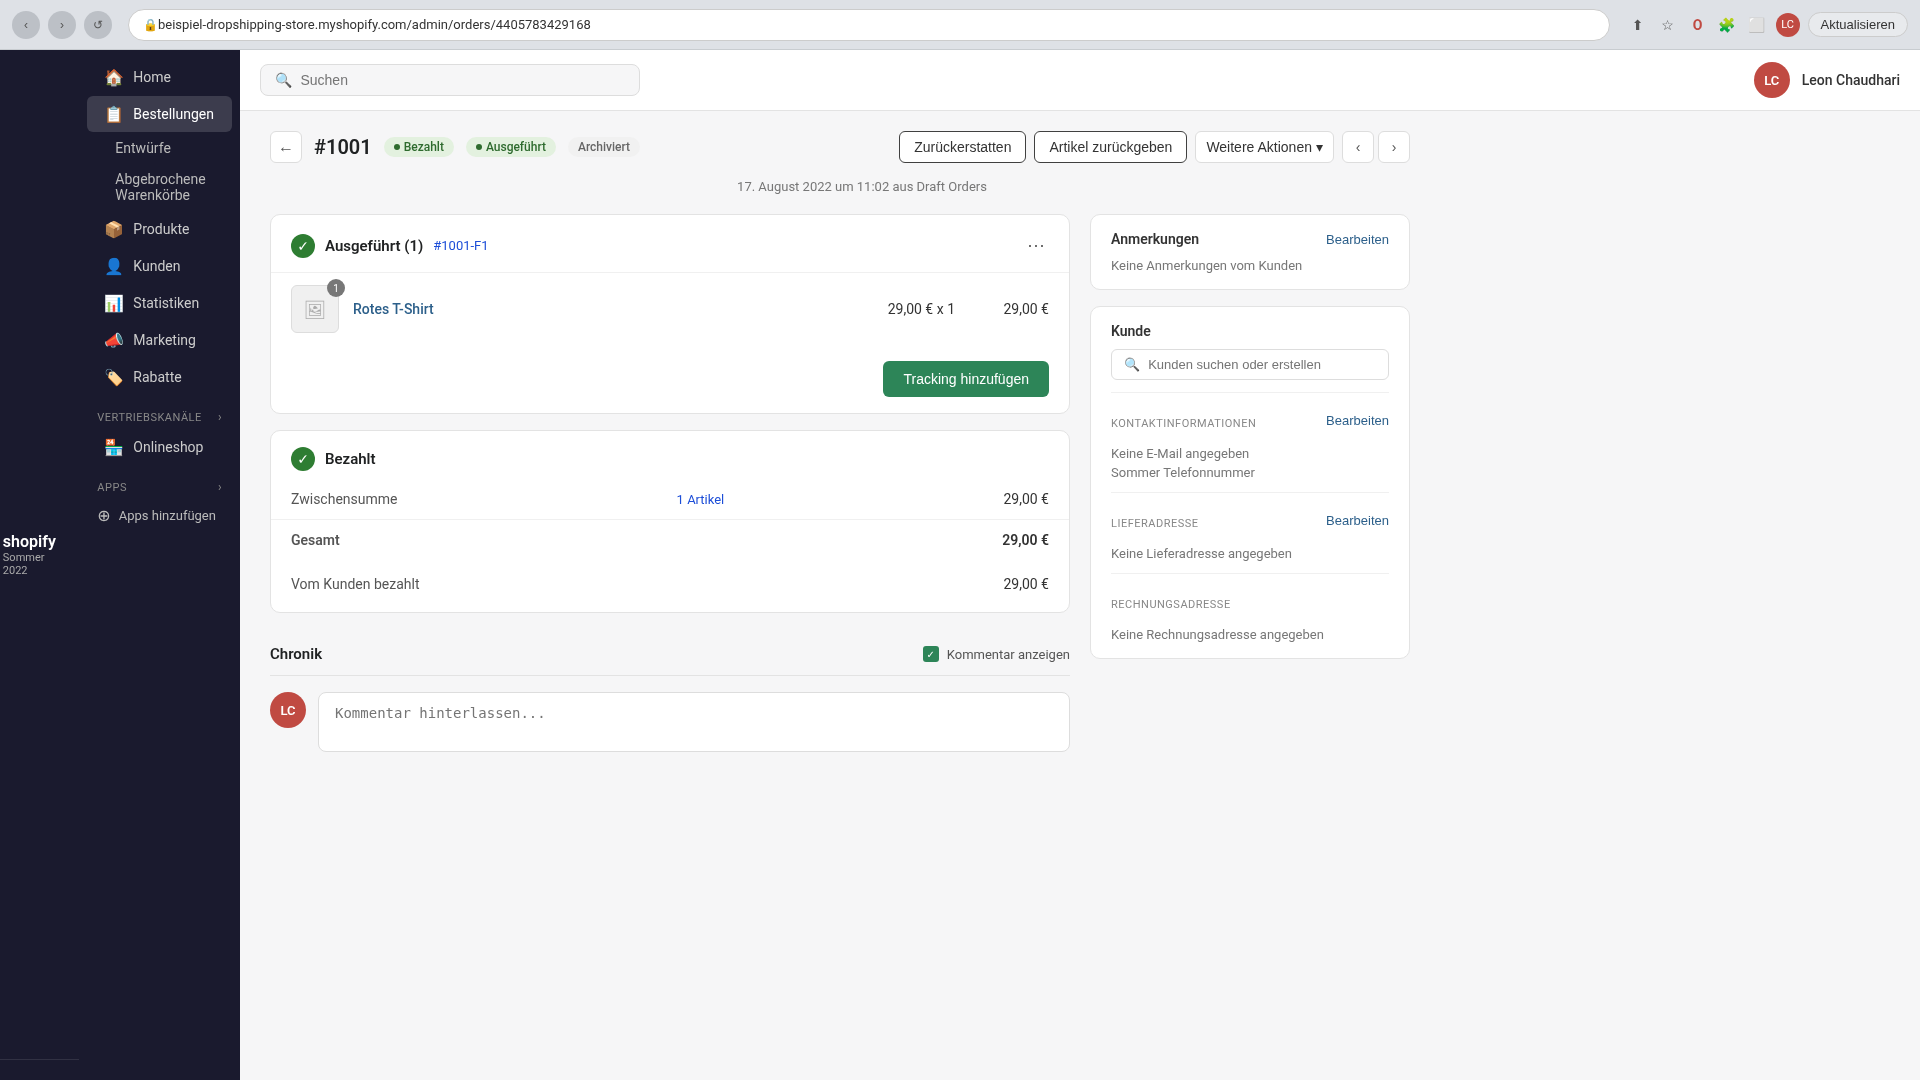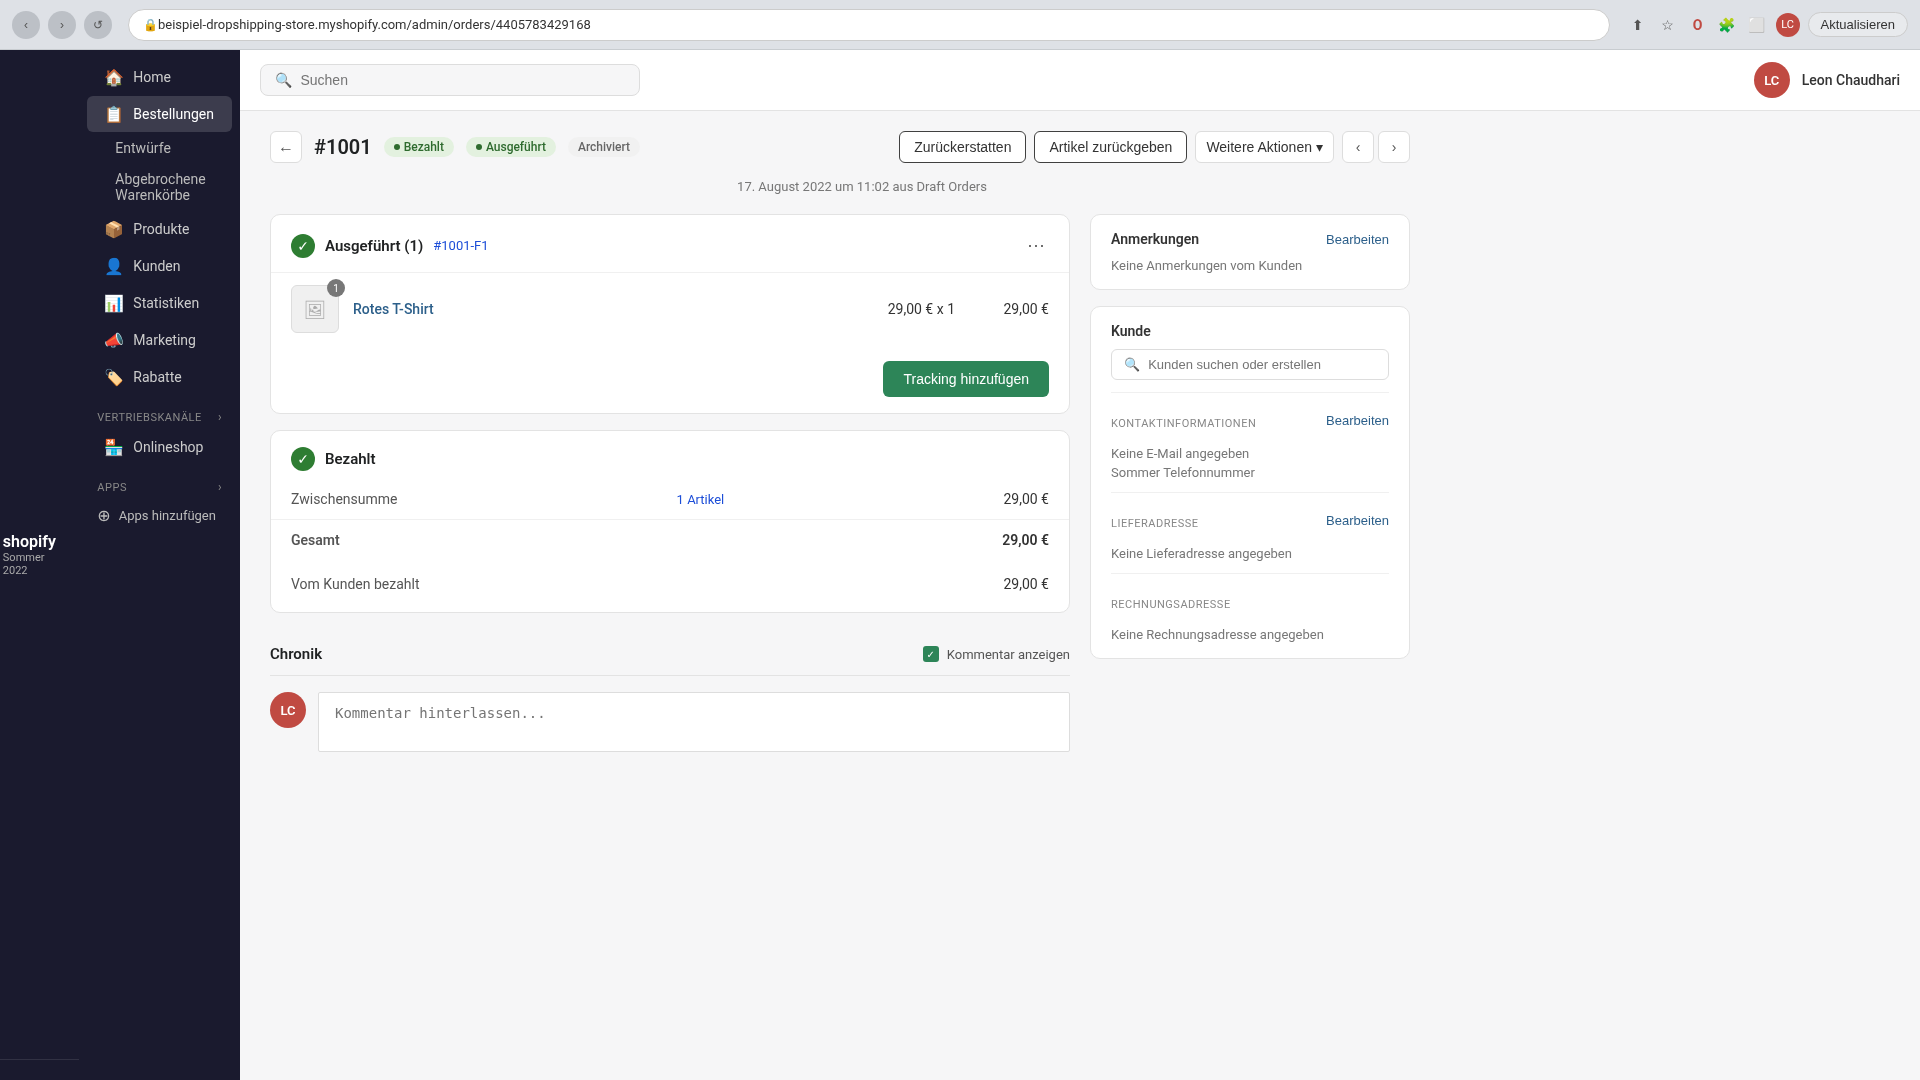--- a/index.html
+++ b/index.html
@@ -357,21 +357,21 @@
       width: 36px; height: 36px;
       background: #c04a42;
       border-radius: 50%;
       display: flex; align-items: center; justify-content: center;
       color: white; font-weight: 600; font-size: 13px;
       flex-shrink: 0;
     }
     .comment-input {
       flex: 1;
       border: 1px solid #ddd;
-      border-radius: 2px;
+      border-radius: 8px;
       padding: 12px 16px;
       font-size: 14px;
       color: #aaa;
       background: white;
       outline: none;
       resize: none;
       height: 60px;
     }
 
     

